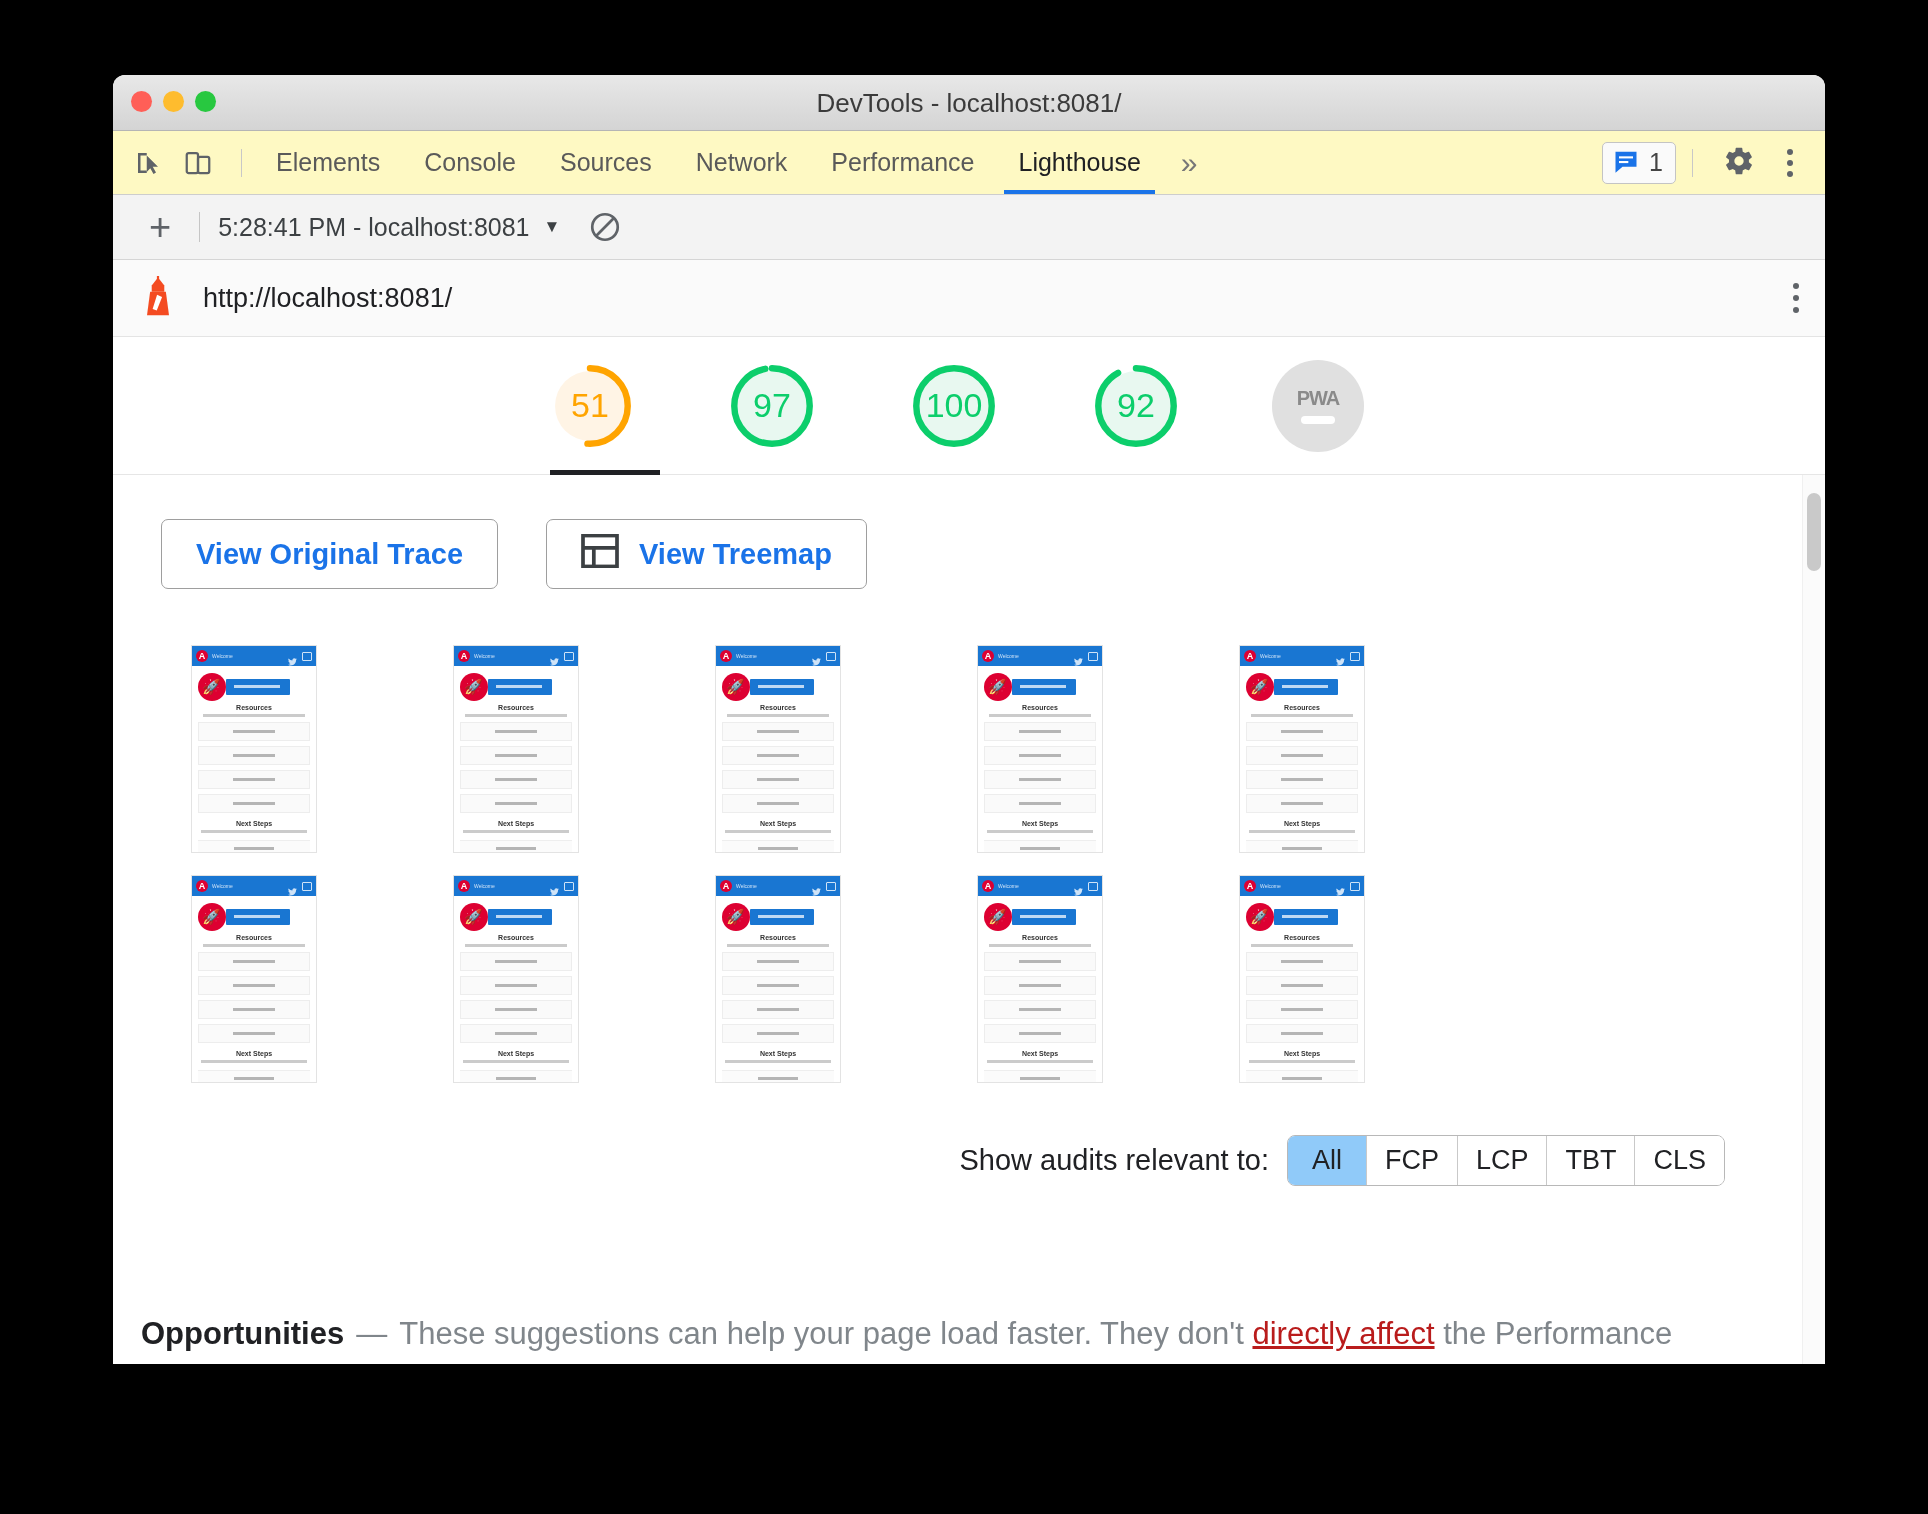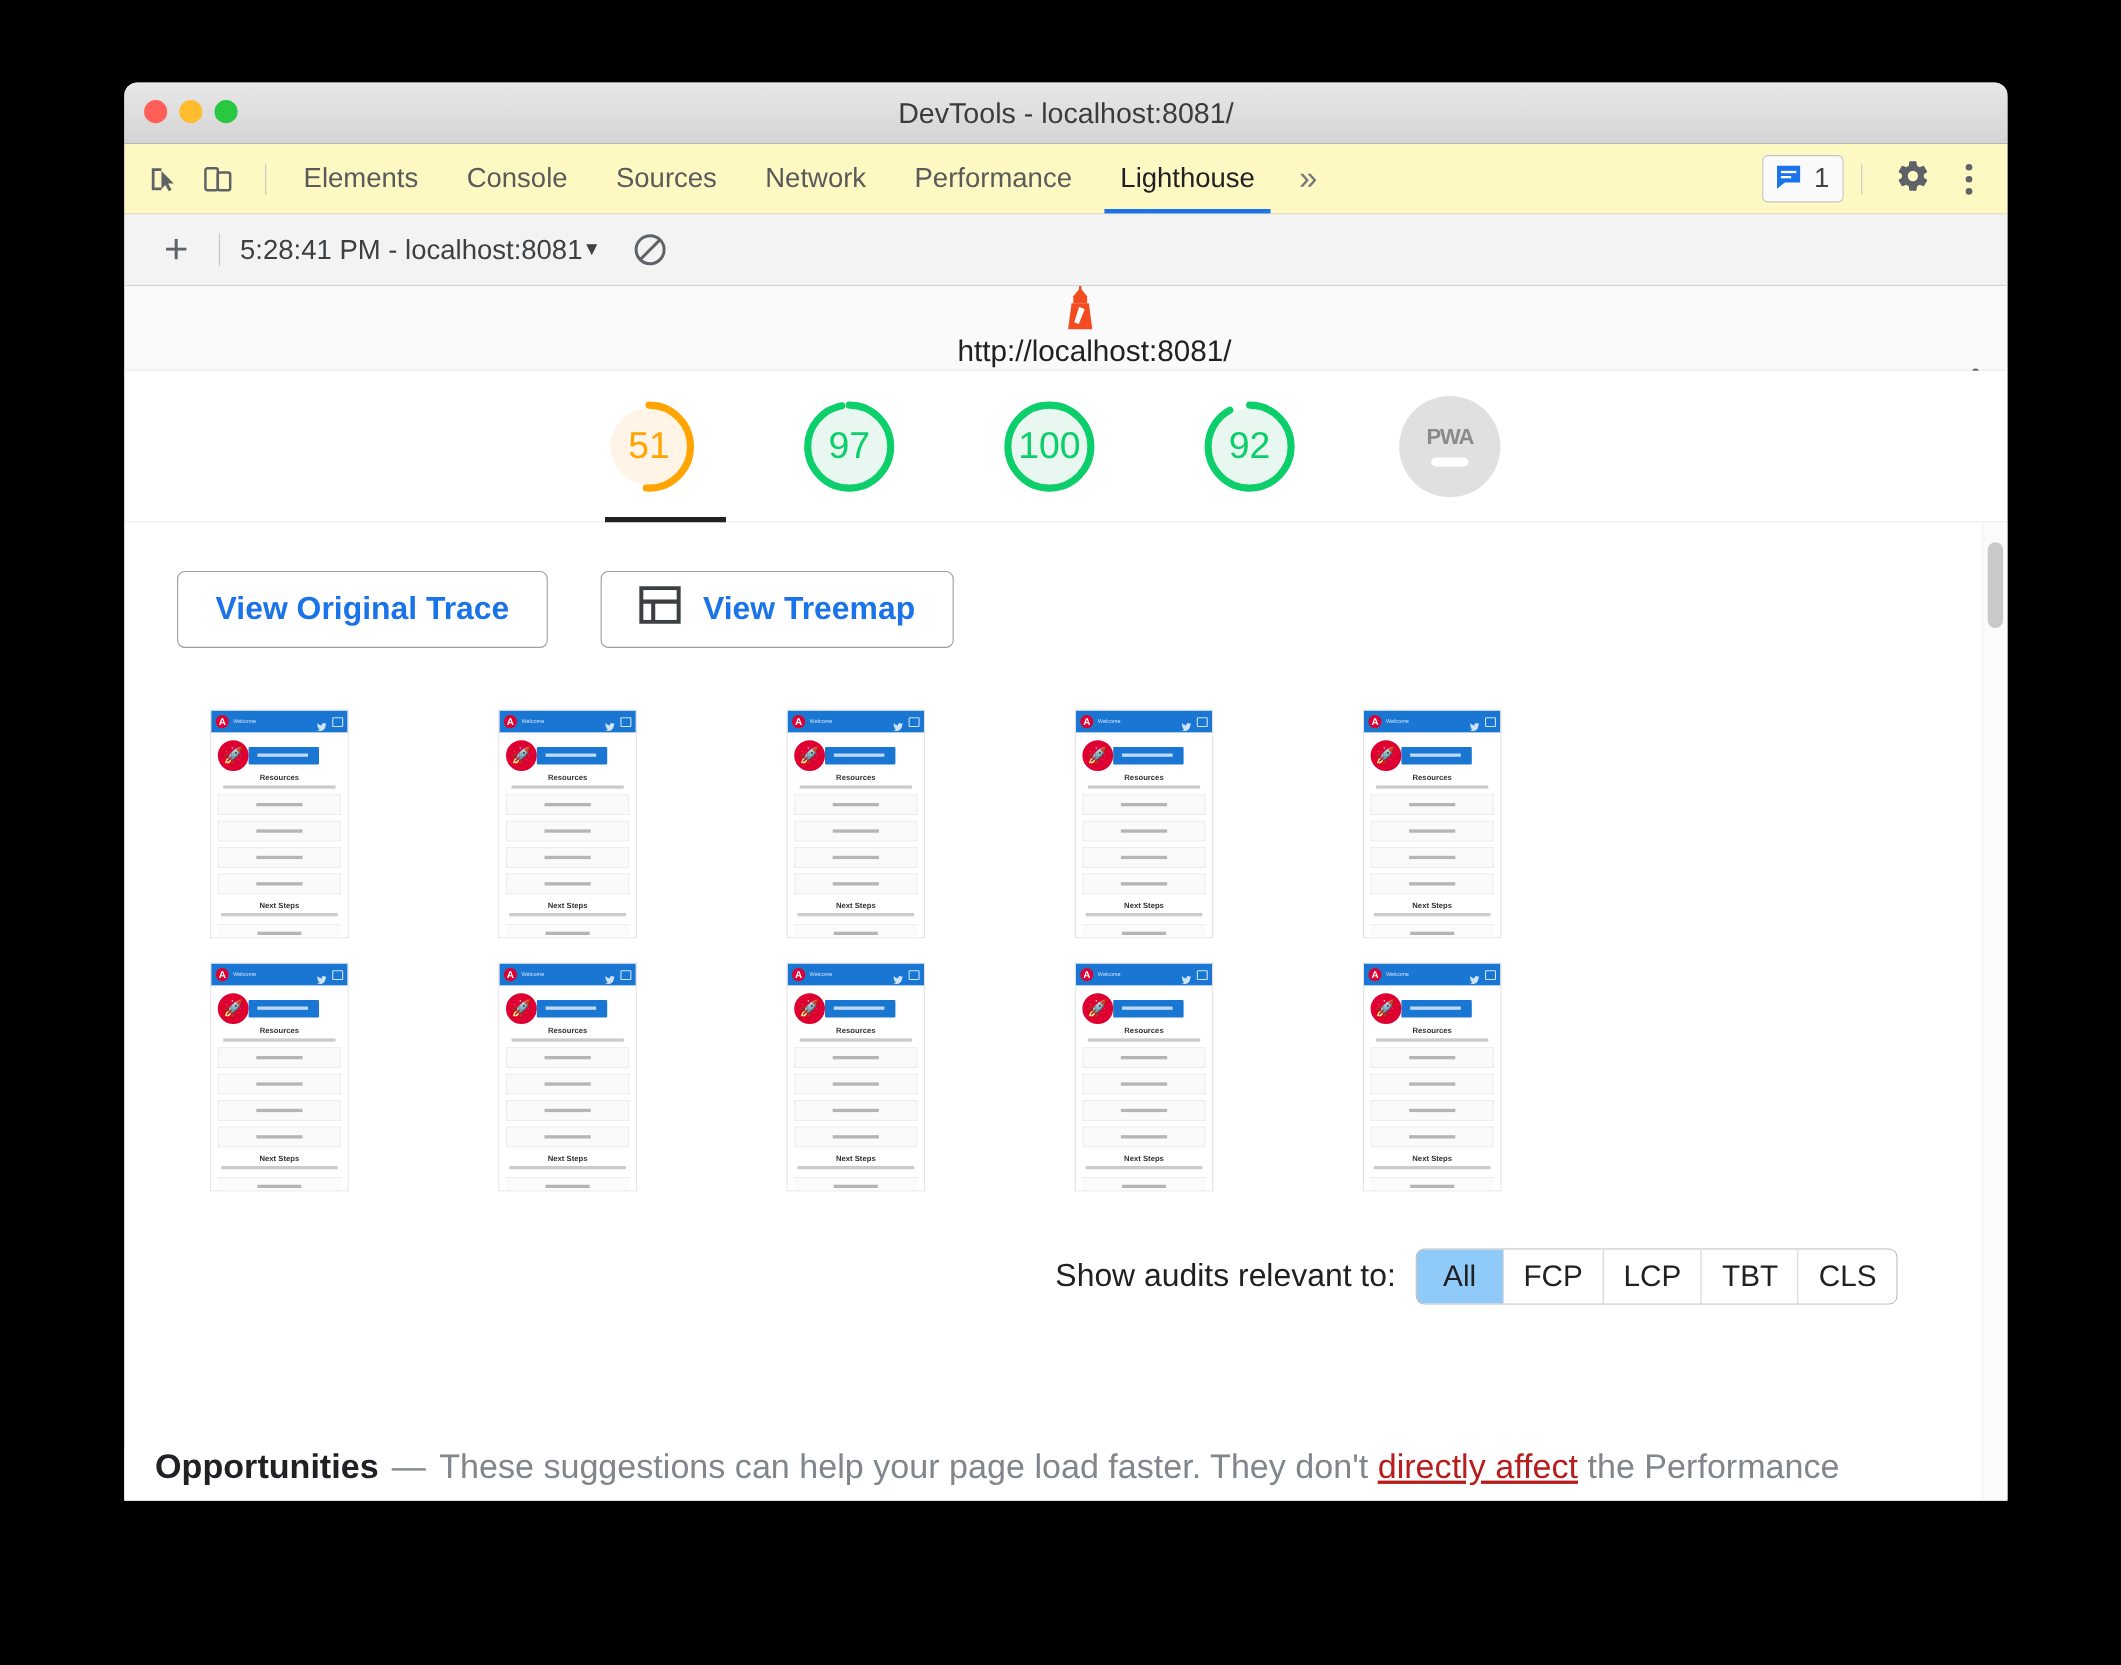--- a/index.html
+++ b/index.html
@@ -114,36 +114,35 @@
     display: flex; align-items: center;
     padding-left: 20px;
   }
   .plus-btn {
     font-size: 38px; color: #5f6368; line-height: 1;
     padding: 0 16px; cursor: pointer;
     font-weight: 300;
   }
   .lh-sep { width: 1px; height: 30px; background: #c5c5c5; margin: 0 12px; }
   .run-select {
-    display: flex; align-items: center; 
+    display: flex; align-items: center; gap: 14px;
     font-size: 25px; color: #3c4043; cursor: pointer;
     padding: 0 6px;
   }
   .caret { font-size: 17px; color: #3c4043; }
   .clear-btn { margin-left: 22px; cursor: pointer; display:flex; align-items:center; }
 
   
   .urlbar {
     position: relative;
     height: 76px;
     background: #fafafa;
     border-bottom: 1px solid #e4e4e4;
     display: flex; align-items: center;
     padding-left: 26px;
-    flex-direction: column;
   }
   .lh-logo { width: 38px; height: 44px; flex: none; }
   .url-text {
     margin-left: 26px;
     font-size: 27px; color: #202124;
   }
   .url-kebab {
     margin-left: auto; margin-right: 26px;
     display: flex; flex-direction: column; gap: 6px; align-items: center;
     cursor: pointer;

